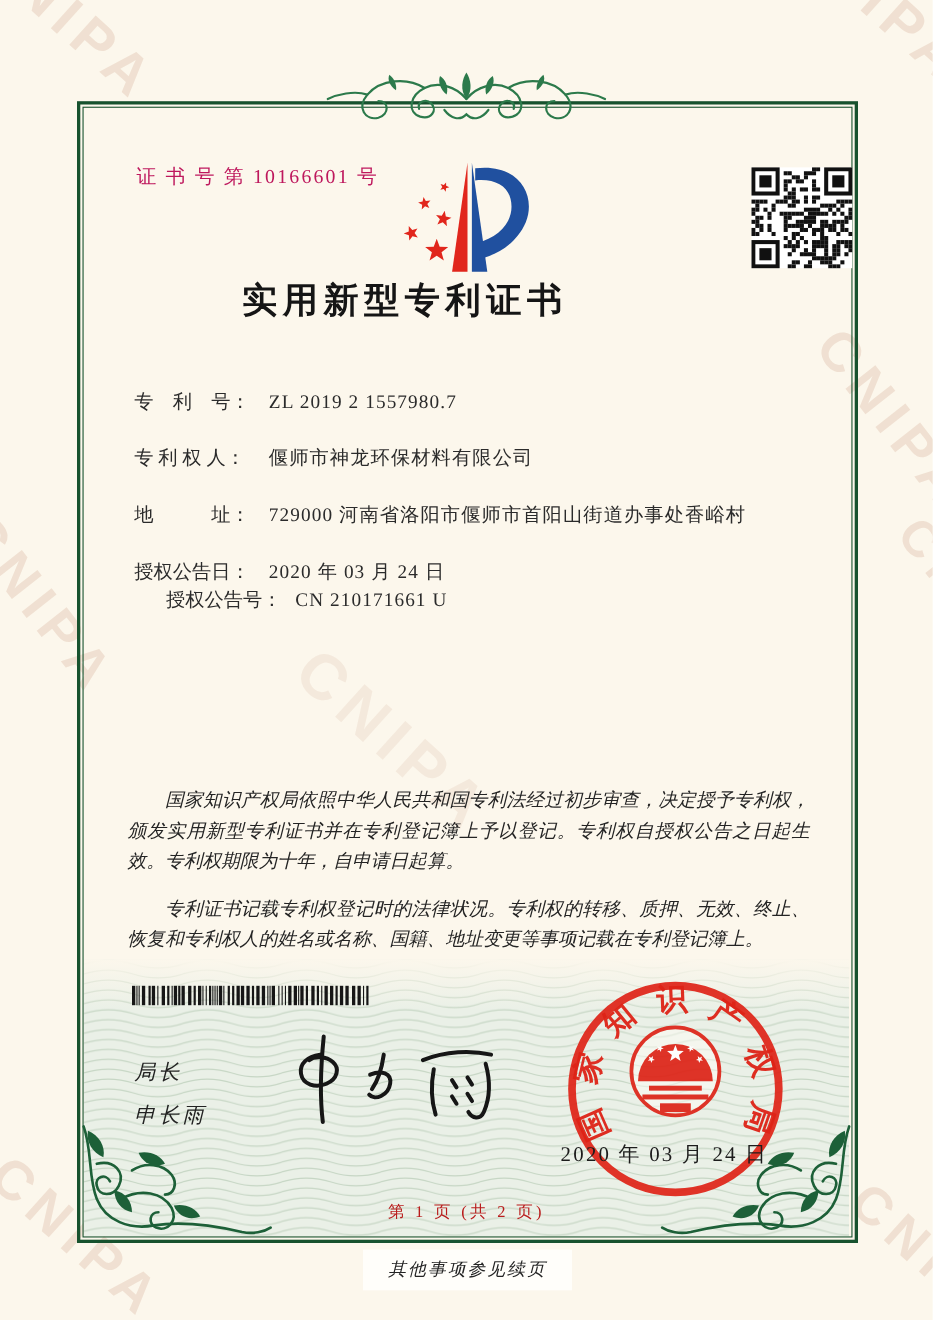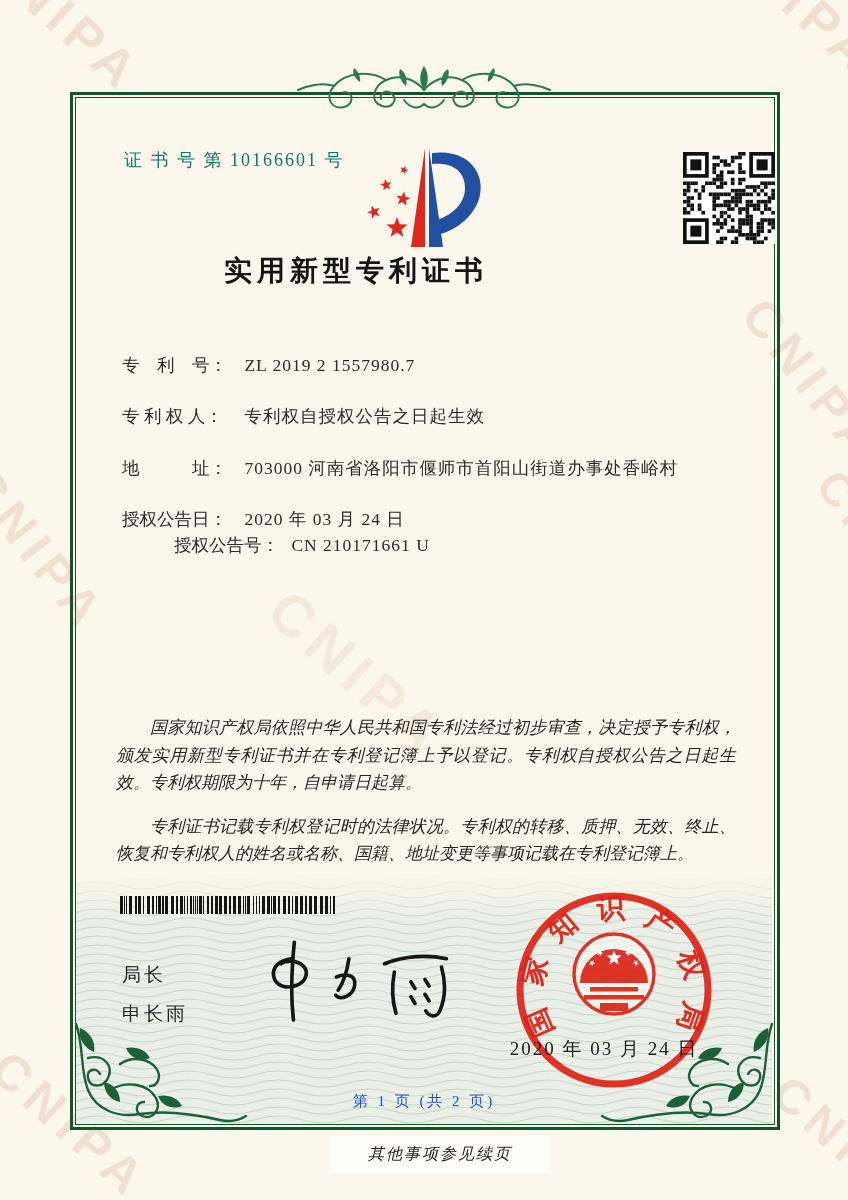--- a/index.html
+++ b/index.html
@@ -29,58 +29,58 @@
     position:absolute; left:70px; top:92px; width:704px; height:1032px;
     border:3px solid #17522e;
   }
   .frame-inner{
     position:absolute; left:2px; top:2px; right:2px; bottom:2px;
     border:1px solid #17522e;
   }
   .top-ornament{position:absolute; left:294px; top:60px; pointer-events:none;}
   .cert-no{
     position:absolute; left:124px; top:148px;
-    font-size:18px; letter-spacing:2px; color:#0f766e;
+    font-size:18px; letter-spacing:2px; color:#be185d;
   }
   .logo{position:absolute; left:350px; top:135px;}
   .qr{position:absolute; left:683px; top:152px; width:92px; height:92px;}
   .title{
-    position:absolute; left:0; top:252px; width:712px; text-align:center;
-    font-size:28px; font-weight:bold; letter-spacing:5px; color:#151515;
+    position:absolute; left:12px; top:252px; width:712px; text-align:center;
+    font-size:32px; font-weight:bold; letter-spacing:5px; color:#151515;
   }
   .fields{position:absolute; left:122px; top:352px; width:630px; font-size:17.5px;}
   .frow{margin-bottom:25px; line-height:1.5; white-space:nowrap;}
   .flabel{display:inline-block; min-width:110px; color:#2b2b2b;}
   .fvalue{margin-left:8px; letter-spacing:1px;}
   .grant-row{display:flex;flex-direction:column;}
-  .grant-no{margin-left:52px;}
+  .grant-no{margin-left:29px;}
   .paragraphs{
     position:absolute; left:100px; top:698px; width:652px;
     font-size:17px; line-height:1.62; font-style:italic; color:#242424;
     text-align:justify;
   }
   .paragraphs p{margin:16px; text-indent:2em;}
   
   .band{position:absolute; left:76px; top:872px; width:696px; height:252px;}
   .band-fade{
     position:absolute; left:0; top:0; width:100%; height:46px;
     background:linear-gradient(#fcf7ec, rgba(252,247,236,0));
   }
   .corner-flourish{position:absolute; pointer-events:none;}
   .barcode{position:absolute; left:120px; top:896px;}
-  .signoff{position:absolute; left:122px; top:962px; font-size:19px; letter-spacing:3px; color:#222;}
+  .signoff{position:absolute; left:122px; top:962px; font-size:19px; letter-spacing:3px; color:#222;font-style:italic;}
   .signoff div{margin-bottom:13px;}
   .signature{position:absolute; left:248px; top:924px;}
   .seal{position:absolute; left:500px; top:878px;}
   .page-footer{
     position:absolute; left:0; top:1092px; width:848px; text-align:center;
-    font-size:15px; letter-spacing:3px; color:#1d4ed8;
+    font-size:15px; letter-spacing:3px; color:#b91c1c;
   }
   .note-box{
-    position:absolute; left:330px; top:1136px; width:220px; padding:8px 0;
+    position:absolute; left:330px; top:1136px; width:190px; padding:8px 0;
     background:#fffefa; text-align:center;
     font-size:16px; font-style:italic; letter-spacing:2px; color:#242424;
   }
 </style>
 </head>
 <body>
 
 <div class="page">
 
   <div class="wm wm-1">CNIPA</div>
@@ -366,25 +366,25 @@
 
   <div class="title">实用新型专利证书</div>
 
   <div class="fields">
     <div class="frow">
       <span class="flabel">专　利　号：</span>
       <span class="fvalue">ZL 2019 2 1557980.7</span>
     </div>
     <div class="frow">
       <span class="flabel">专 利 权 人：</span>
-      <span class="fvalue">专利权自授权公告之日起生效</span>
+      <span class="fvalue">偃师市神龙环保材料有限公司</span>
     </div>
     <div class="frow">
       <span class="flabel">地　　　址：</span>
-      <span class="fvalue">703000 河南省洛阳市偃师市首阳山街道办事处香峪村</span>
+      <span class="fvalue">729000 河南省洛阳市偃师市首阳山街道办事处香峪村</span>
     </div>
     <div class="frow grant-row">
       <span>
         <span class="flabel">授权公告日：</span>
         <span class="fvalue">2020 年 03 月 24 日</span>
       </span>
       <span class="grant-no">
         <span>授权公告号：</span>
         <span class="fvalue">CN 210171661 U</span>
       </span>

